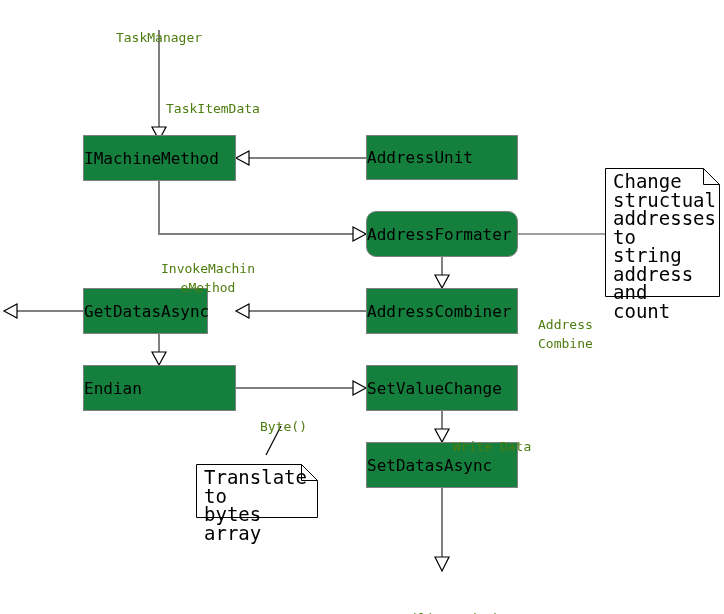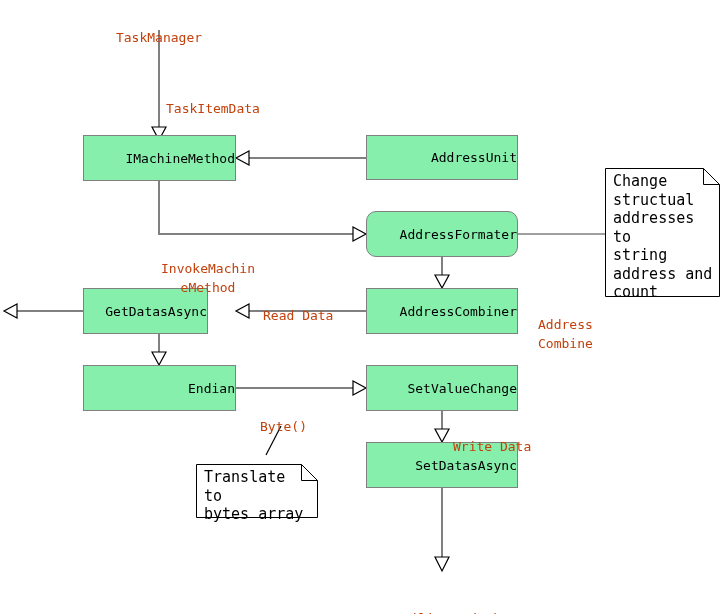--- a/index.html
+++ b/index.html
@@ -21,46 +21,46 @@
     left: 0;
     top: 0;
     width: 724px;
     height: 614px;
     pointer-events: none;
   }
   .node-box {
     position: absolute;
     box-sizing: border-box;
     border: 1px solid #808080;
-    background: #86efac;
+    background: #15803d;
     display: flex;
     align-items: center;
-    justify-content: flex-end;
-    font-size: 13px;
+    justify-content: flex-start;
+    font-size: 16px;
     color: #000000;
     letter-spacing: 0px;
     white-space: nowrap;
   }
   .note-box {
     position: absolute;
     box-sizing: border-box;
     background: #ffffff;
-    font-size: 15px;
+    font-size: 19px;
     color: #000000;
     line-height: 18.5px;
     padding: 4px 6px 4px 8px;
   }
   .note-text {
     display: block;
     white-space: pre-line;
   }
   .free-label {
     position: absolute;
     font-size: 13px;
-    color: #c2410c;
+    color: #4d7c0f;
     white-space: pre-line;
     line-height: 19px;
   }
   .free-label.center {
     text-align: center;
     transform: translateX(-50%);
   }
 </style>
 </head>
 <body>
@@ -192,23 +192,20 @@
 
   <div class="free-label" style="left:166px; top:80px;">
     <span>TaskItemData</span>
   </div>
 
   <div class="free-label center" style="left:208px; top:240px;">
     <span>InvokeMachin
 eMethod</span>
   </div>
 
-  <div class="free-label" style="left:263px; top:287px;">
-    <span>Read Data</span>
-  </div>
 
   <div class="free-label" style="left:538px; top:296px;">
     <span>Address
 Combine</span>
   </div>
 
   <div class="free-label" style="left:260px; top:398px;">
     <span>Byte()</span>
   </div>
 

